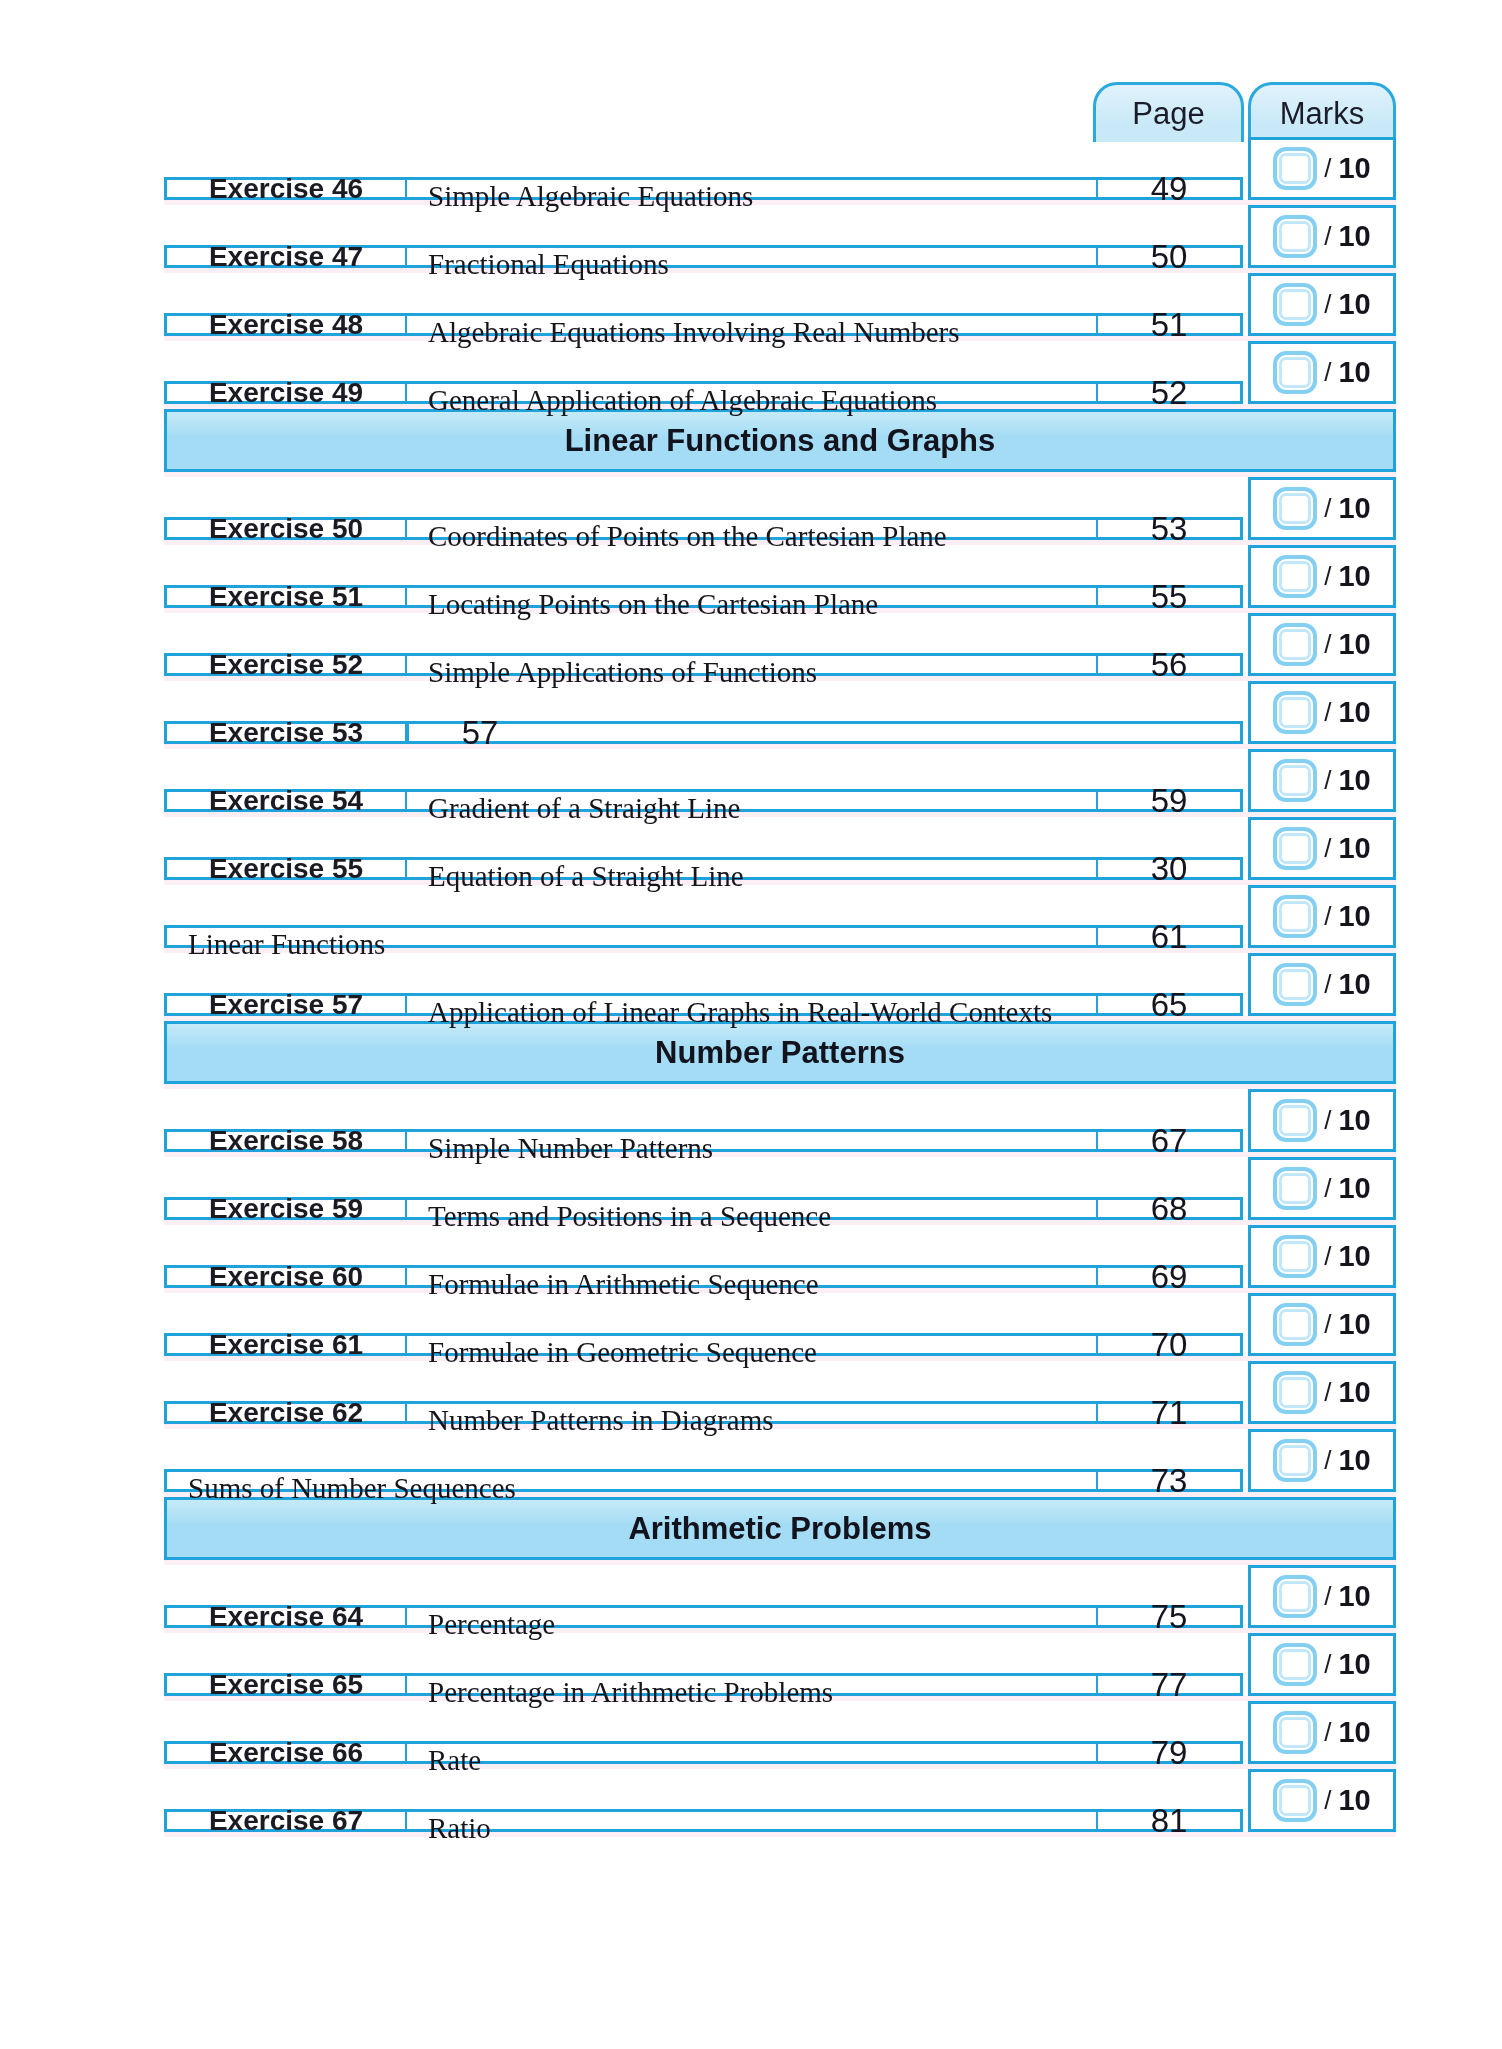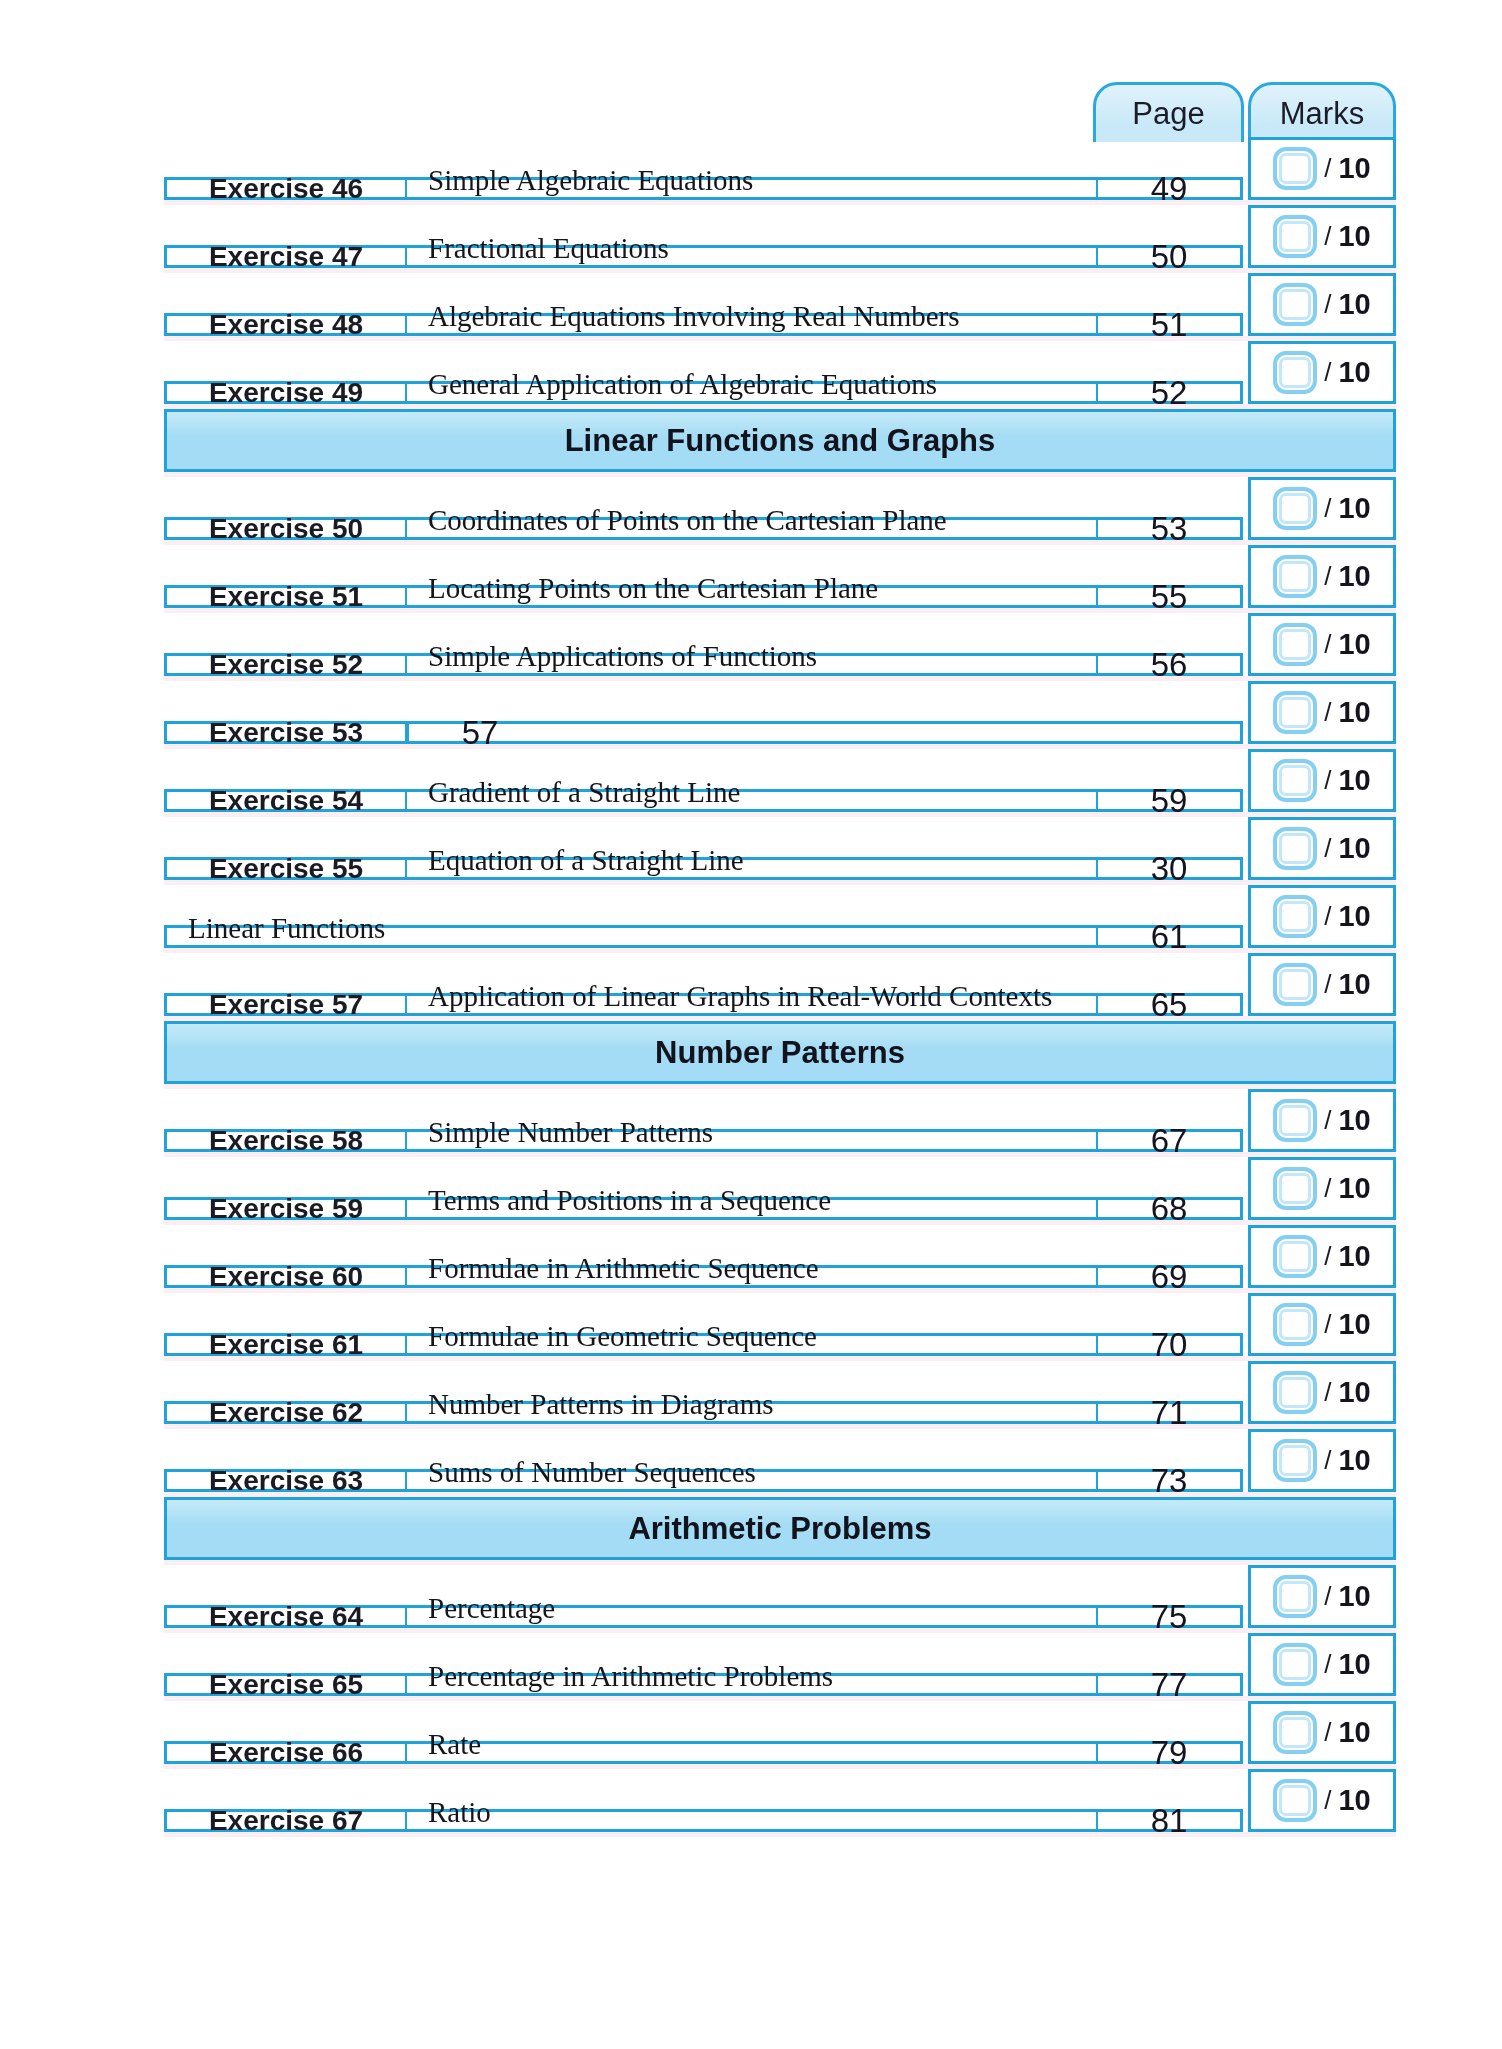--- a/index.html
+++ b/index.html
@@ -34,21 +34,21 @@
     border:3px solid #1fa3da; background:#fff;
     display:flex;
     margin-top:40px;
   }
   .cell-ex {
     width:238px; border-right:2px solid #1fa3da;
     display:flex; align-items:center; justify-content:center;
     font-weight:bold; font-size:28px; color:#1b1b24;
   }
   .cell-title {
-    flex:1; display:flex; align-items:flex-end;
+    flex:1; display:flex; align-items:flex-start;
     padding-left:21px;
     font-family:"Liberation Serif", serif;
     font-size:29px; color:#15151c;
   }
   .cell-page {
     width:142px; border-left:2px solid #1fa3da;
     display:flex; align-items:center; justify-content:center;
     font-size:33px; color:#15151f;text-align:right;
   }
   .row-marks {
@@ -412,23 +412,20 @@
     </div>
     <div class="row-marks">
       <span class="marks-box"></span>
       <span class="marks-slash">/</span>
       <span class="marks-total">10</span>
     </div>
   </div>
 
   <div class="unit">
     <div class="row-main">
-      <div class="cell-ex">
-        <span>Exercise 63</span>
-      </div>
       <div class="cell-title">
         <span>Sums of Number Sequences</span>
       </div>
       <div class="cell-page">
         <span>73</span>
       </div>
     </div>
     <div class="row-marks">
       <span class="marks-box"></span>
       <span class="marks-slash">/</span>

